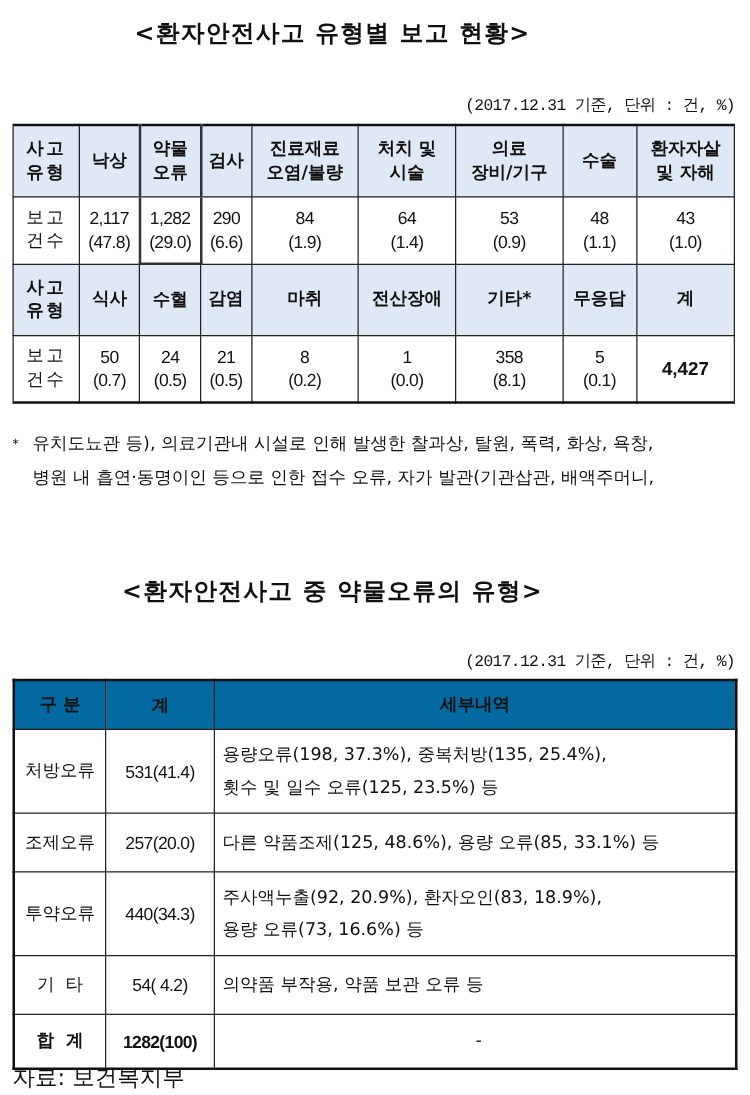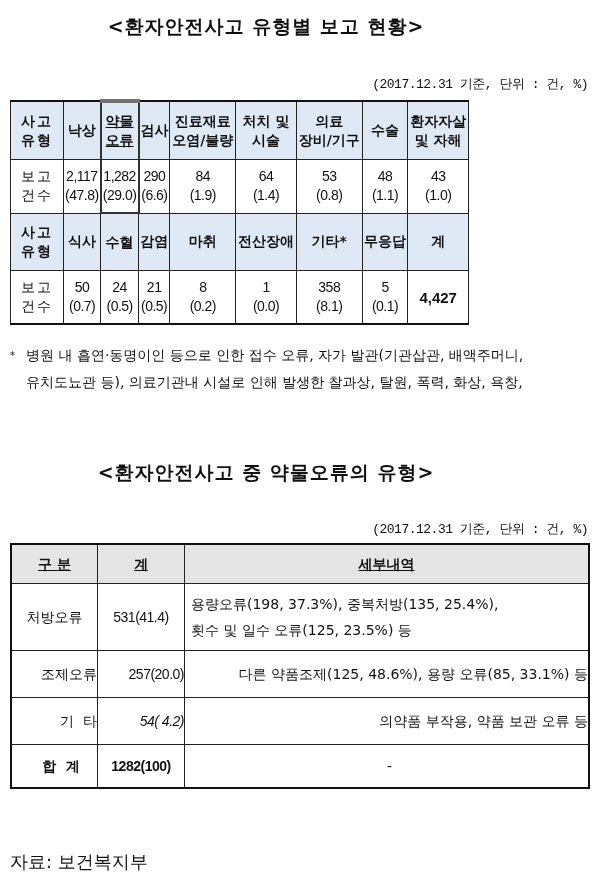--- a/index.html
+++ b/index.html
@@ -13,43 +13,43 @@
   }
   .unit {
     position: absolute; right: 12px; font-size: 13px; letter-spacing: -0.5px;
     font-family: Liberation Mono, monospace;
   }
   table { border-collapse: collapse; position: absolute; }
   td {
     border: 1px solid #222; text-align: center; vertical-align: middle;
     font-size: 14px; line-height: 19px; padding: 0;
   }
-  #t1 { left: 10px; top: 99px; width: 459px; border-top: 2px solid #111; border-bottom: 2px solid #111; padding-left: 36px; }
+  #t1 { left: 10px; top: 99px; width: 578px; border-top: 2px solid #111; border-bottom: 2px solid #111; padding-left: 36px; }
   #t1 td.h { background: #dfe9f6; font-weight: bold; font-size: 14px; }
   #t1 td.lbl { font-size: 14px; letter-spacing: 2px; }
   #t1 tr.hr td { height: 56px; }
   #t1 tr.dr td { height: 52px; }
   #t1 td.num { font-family: "Liberation Sans", sans-serif; font-size: 14px; letter-spacing: -0.5px; }
-  #t1 td.hl-top { border-top: 4px solid #737373; border-left: 2px solid #333; border-right: 2px solid #333; text-decoration: underline; }
+  #t1 td.hl-top { border-top: 1px solid #737373; border-left: 2px solid #333; border-right: 2px solid #333; }
   #t1 td.hl-bot { border-bottom: 2px solid #333; border-left: 2px solid #333; border-right: 2px solid #333; }
   #t1 td.total { font-weight: bold; font-size: 15px; font-family: "Liberation Sans", sans-serif; }
   .note {
     position: absolute; left: 10px; top: 342px; width: 580px;
     font-size: 14px; line-height: 27px;
   }
   .note .star { position: absolute; left: 0; top: 0; font-size: 10px; }
   .note .txt { margin-left: 16px; display: block; }
   #t2 { left: 10px; top: 543px; width: 580px; border: 2px solid #111; }
   #t2 td { border: 1px solid #222; font-size: 14px; }
-  #t2 tr.h td { background: #e5e5e5; font-weight: bold; height: 38px; text-decoration: underline; }
+  #t2 tr.h td { background: #0369a1; font-weight: bold; height: 38px; }
   #t2 td.c1 { width: 72px; }
   #t2 td.c2 { width: 86px; font-family: "Liberation Sans", sans-serif; letter-spacing: -0.5px; }
   #t2 td.c3 { text-align: left; padding-left: 6px; line-height: 26px; }
   #t2 tr.r2 td { height: 66px; }
-  #t2 tr.r1 td { height: 46px; text-align: right; }
+  #t2 tr.r1 td { height: 46px; }
   #t2 tr.sum td { height: 42px; font-weight: bold; }
   #t2 tr.sum td.c3 { text-align: center; font-weight: normal; }
   .source { position: absolute; left: 10px; top: 850px; font-size: 18px; }
 </style>
 </head>
 <body>
 
 <div class="title" style="top:14px;">&lt;환자안전사고 유형별 보고 현황&gt;</div>
 <div class="unit" style="top:75px;">(2017.12.31 기준, 단위 : 건, %)</div>
 
@@ -66,21 +66,21 @@
     <td class="h"><span>수술</span></td>
     <td class="h"><span>환자자살</span><br><span>및 자해</span></td>
   </tr>
   <tr class="dr">
     <td class="lbl"><span>보고</span><br><span>건수</span></td>
     <td class="num"><span>2,117</span><br><span>(47.8)</span></td>
     <td class="num hl-bot"><span>1,282</span><br><span>(29.0)</span></td>
     <td class="num"><span>290</span><br><span>(6.6)</span></td>
     <td class="num"><span>84</span><br><span>(1.9)</span></td>
     <td class="num"><span>64</span><br><span>(1.4)</span></td>
-    <td class="num"><span>53</span><br><span>(0.8)</span></td>
+    <td class="num"><span>53</span><br><span>(0.9)</span></td>
     <td class="num"><span>48</span><br><span>(1.1)</span></td>
     <td class="num"><span>43</span><br><span>(1.0)</span></td>
   </tr>
   <tr class="hr">
     <td class="h lbl"><span>사고</span><br><span>유형</span></td>
     <td class="h">식사</td>
     <td class="h">수혈</td>
     <td class="h">감염</td>
     <td class="h">마취</td>
     <td class="h">전산장애</td>
@@ -97,22 +97,22 @@
     <td class="num"><span>1</span><br><span>(0.0)</span></td>
     <td class="num"><span>358</span><br><span>(8.1)</span></td>
     <td class="num"><span>5</span><br><span>(0.1)</span></td>
     <td class="total">4,427</td>
   </tr>
 </tbody>
   </table>
 
 <div class="note">
   <span class="star">*</span>
+  <span class="txt">유치도뇨관 등), 의료기관내 시설로 인해 발생한 찰과상, 탈원, 폭력, 화상, 욕창,</span>
   <span class="txt">병원 내 흡연·동명이인 등으로 인한 접수 오류, 자가 발관(기관삽관, 배액주머니,</span>
-  <span class="txt">유치도뇨관 등), 의료기관내 시설로 인해 발생한 찰과상, 탈원, 폭력, 화상, 욕창,</span>
 </div>
 
 <div class="title" style="top:460px;">&lt;환자안전사고 중 약물오류의 유형&gt;</div>
 <div class="unit" style="top:520px;">(2017.12.31 기준, 단위 : 건, %)</div>
 
 <table id="t2">
   <tbody>
       <tr class="h">
     <td class="c1">구 분</td>
     <td class="c2">계</td>
@@ -121,26 +121,31 @@
   <tr class="r2">
     <td class="c1">처방오류</td>
     <td class="c2">531(41.4)</td>
     <td class="c3"><span>용량오류(198, 37.3%), 중복처방(135, 25.4%),</span><br><span>횟수 및 일수 오류(125, 23.5%) 등</span></td>
   </tr>
   <tr class="r1">
     <td class="c1">조제오류</td>
     <td class="c2">257(20.0)</td>
     <td class="c3">다른 약품조제(125, 48.6%), 용량 오류(85, 33.1%) 등</td>
   </tr>
+  <tr class="r2">
+    <td class="c1">투약오류</td>
+    <td class="c2">440(34.3)</td>
+    <td class="c3"><span>주사액누출(92, 20.9%), 환자오인(83, 18.9%),</span><br><span>용량 오류(73, 16.6%) 등</span></td>
+  </tr>
   <tr class="r1">
     <td class="c1" style="white-space:pre;">기  타</td>
-    <td class="c2" style="white-space:pre;font-style:italic;">54( 4.2)</td>
+    <td class="c2" style="white-space:pre;">54( 4.2)</td>
     <td class="c3">의약품 부작용, 약품 보관 오류 등</td>
   </tr>
   <tr class="sum">
-    <td class="c1" style="white-space:pre;padding-left:13px;">합  계</td>
+    <td class="c1" style="white-space:pre;">합  계</td>
     <td class="c2">1282(100)</td>
     <td class="c3">-</td>
   </tr>
 </tbody>
   </table>
 
 <div class="source">자료: 보건복지부</div>
 
 </body></html>

